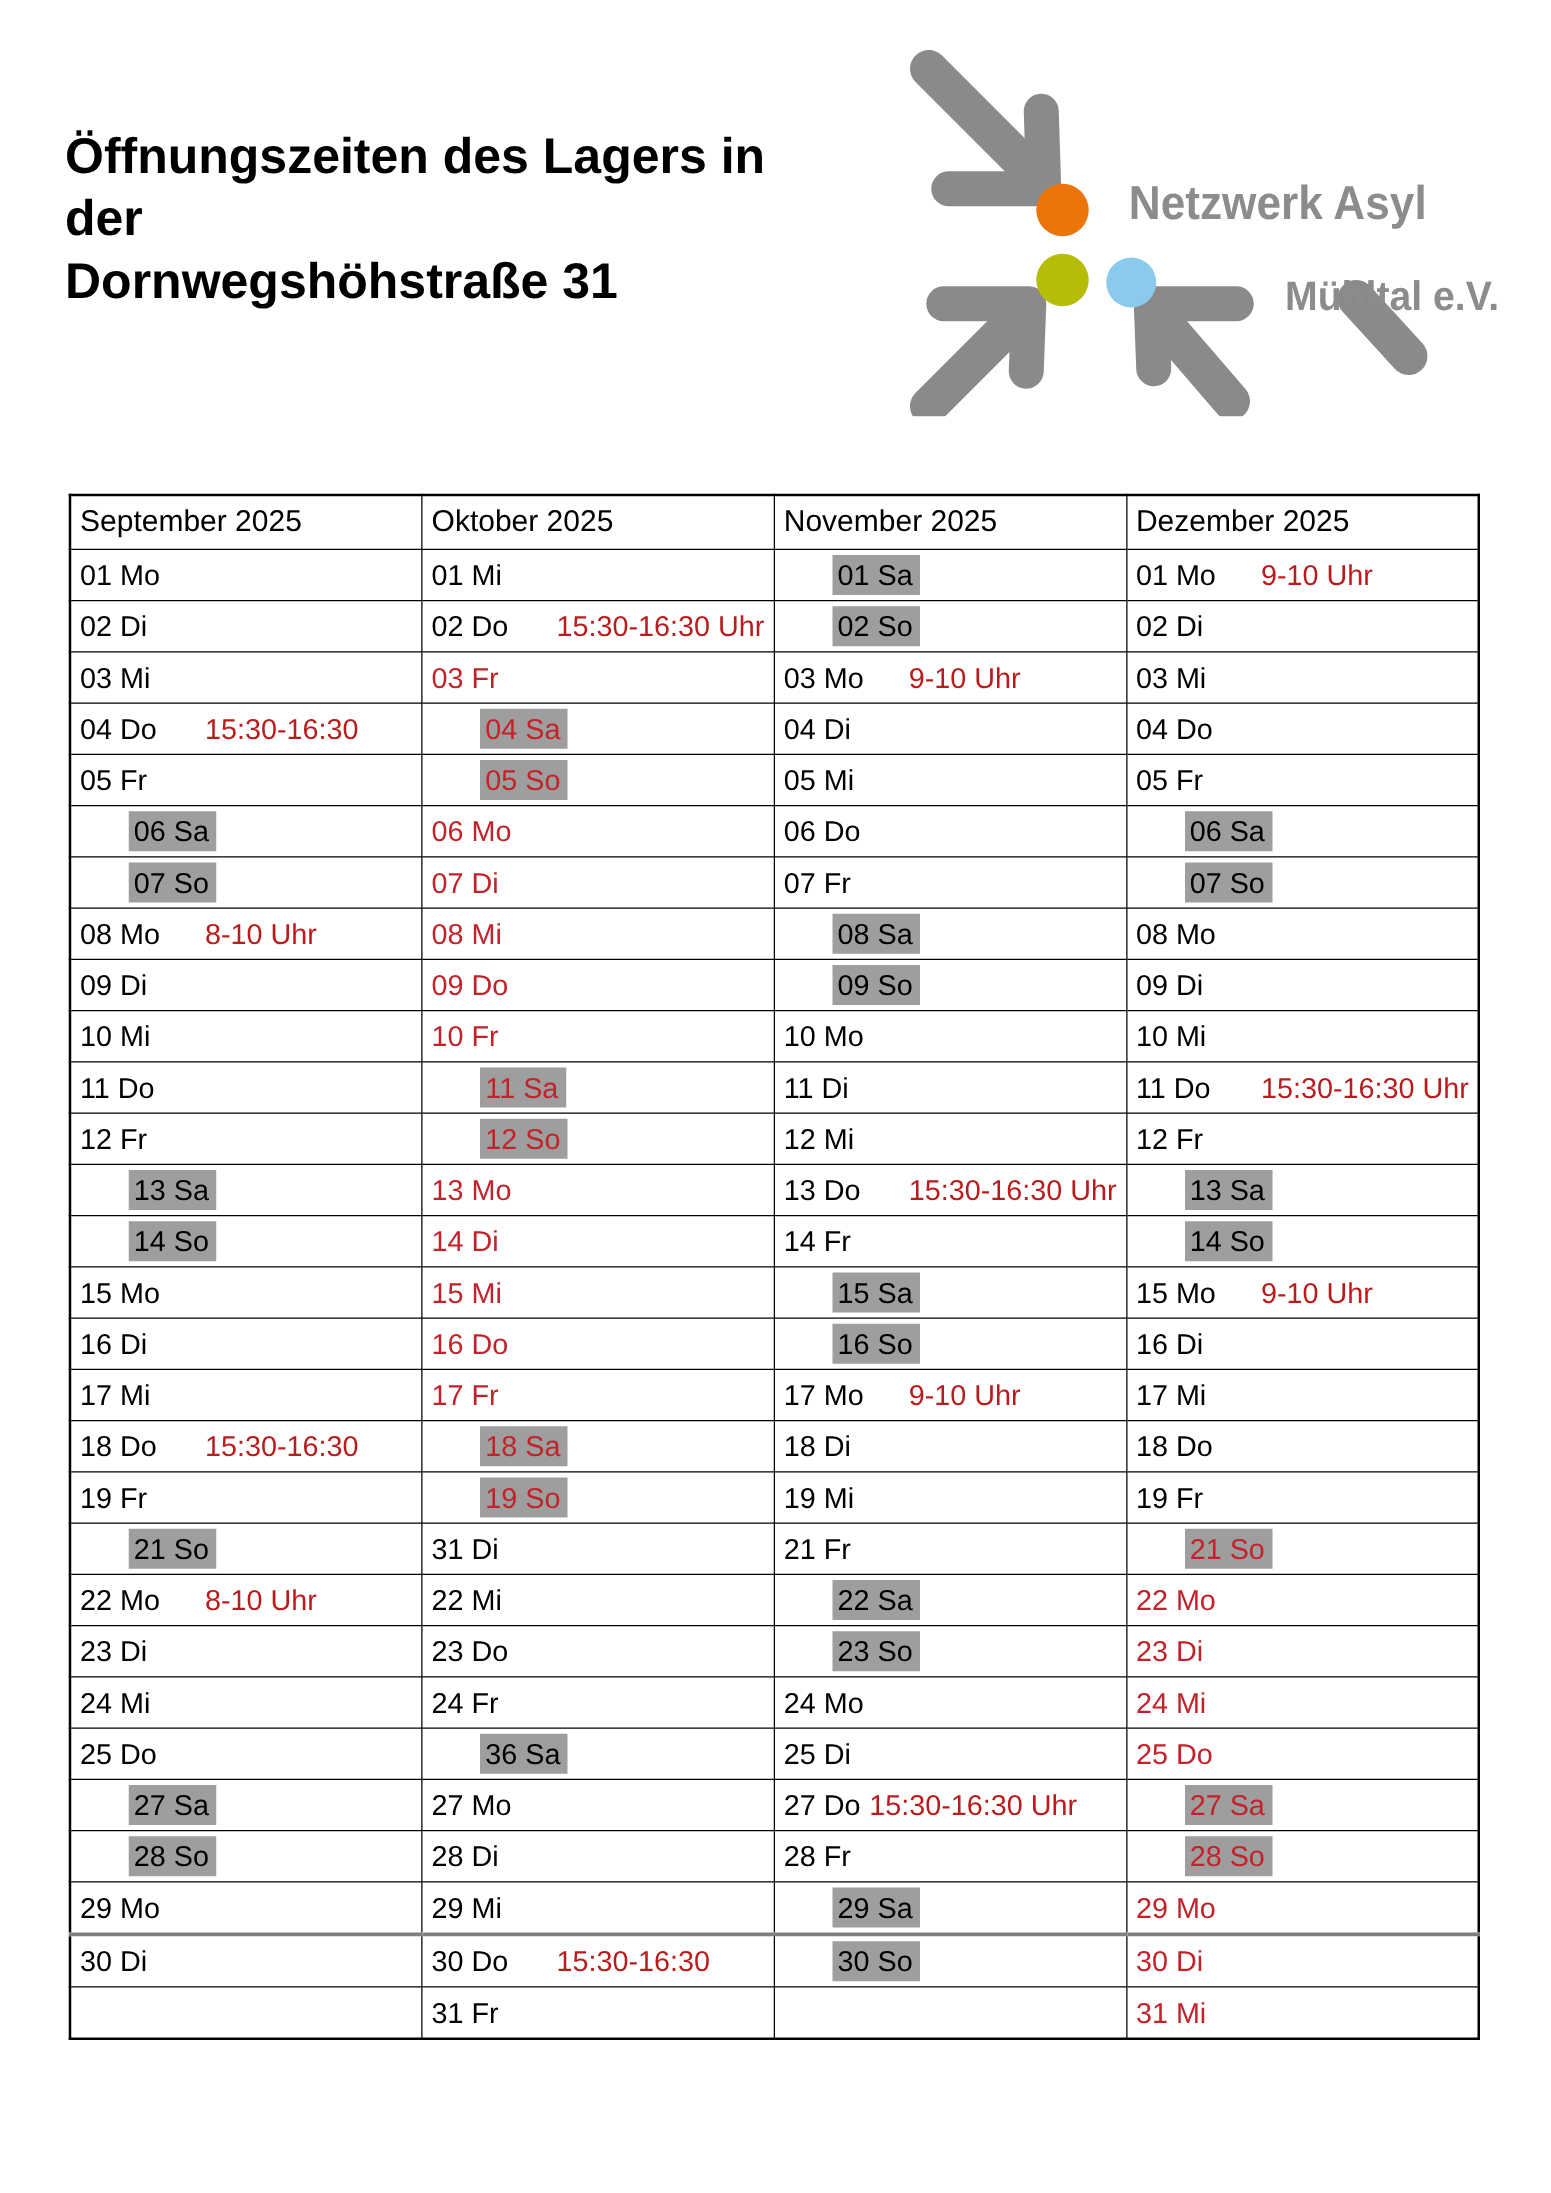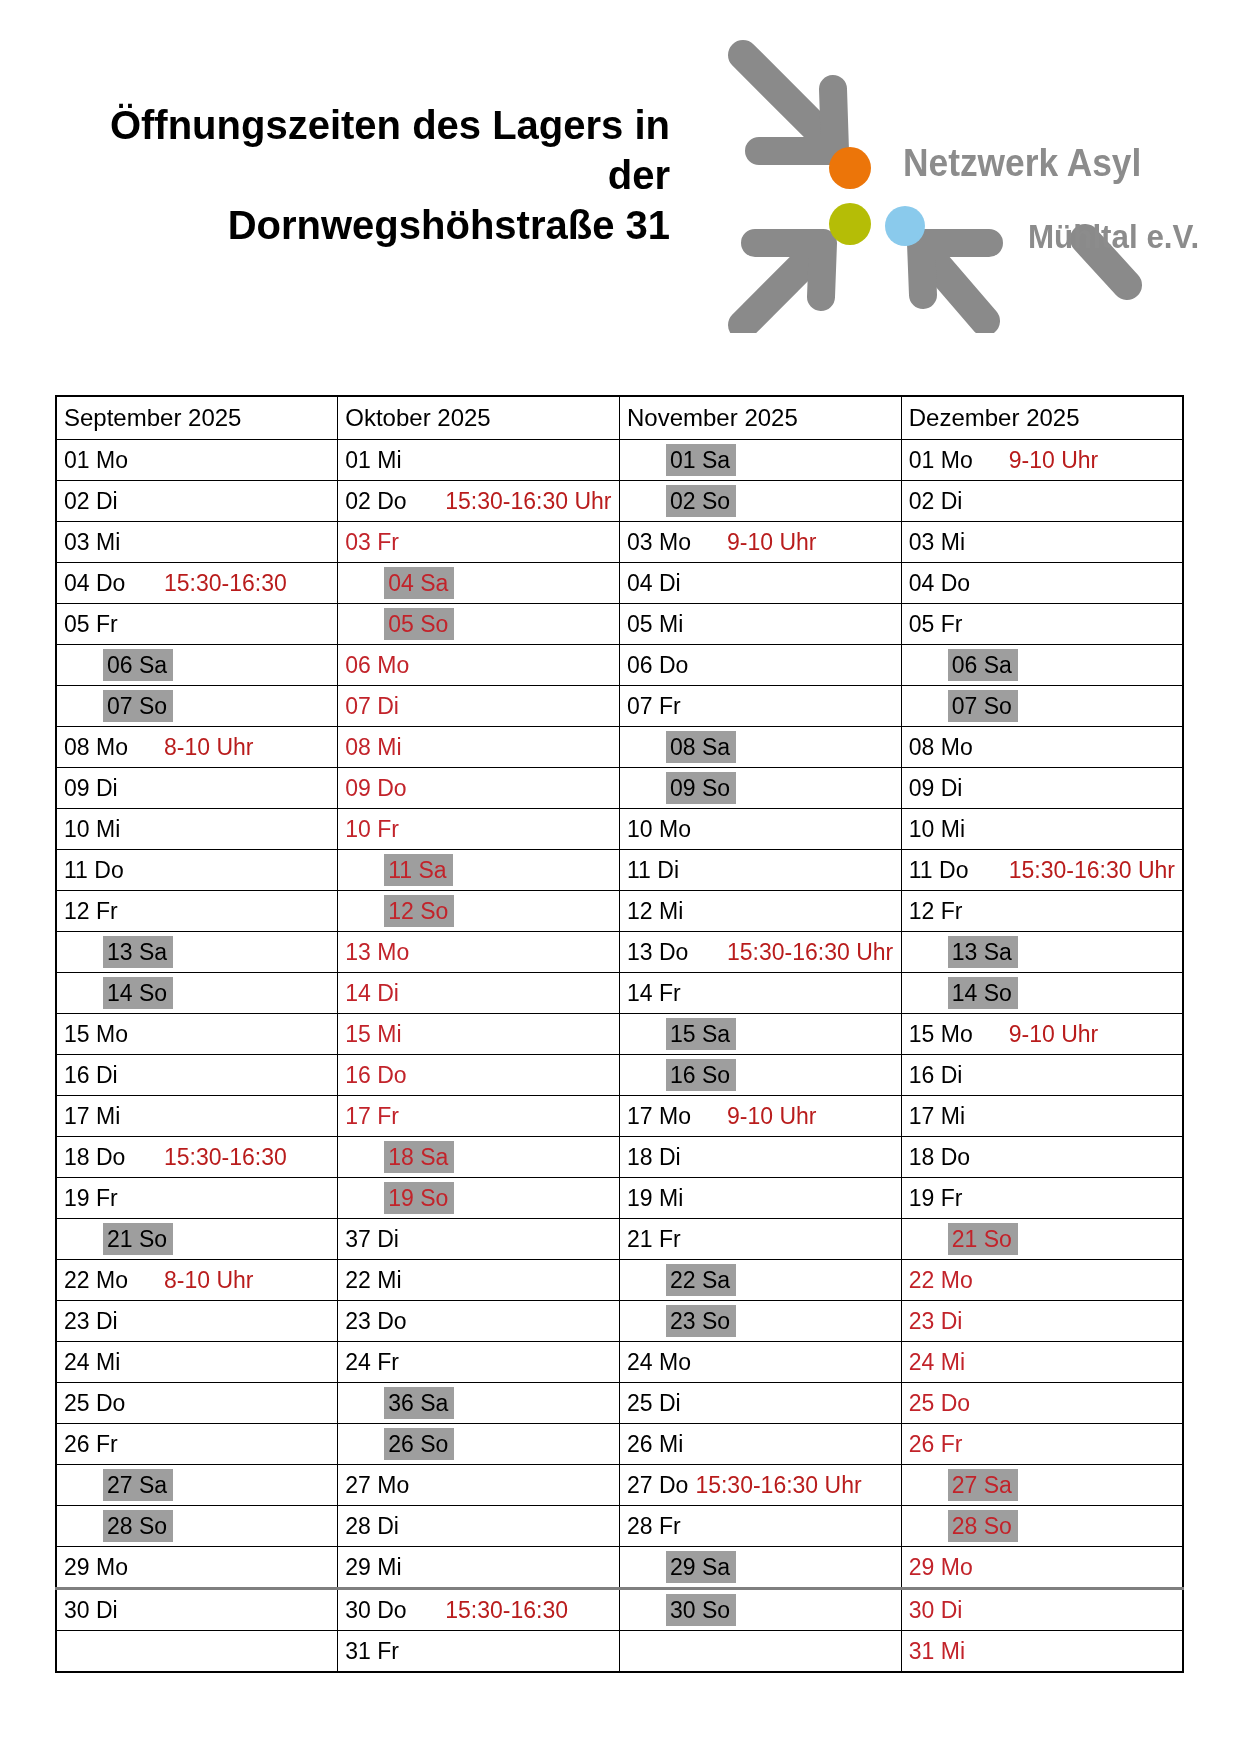--- a/index.html
+++ b/index.html
@@ -1,20 +1,20 @@
 <!DOCTYPE html>
 <html style="--red: #C2232A; --hl-bg: #9E9E9E; --grid: #000000; --thick: #7F7F7F; --logo-arrow: #8A8A8A; --logo-text: #8C8C8C; --dot-orange: #EC7509; --dot-olive: #B5BD06; --dot-blue: #8ACAEC;"><head>
 <meta charset="utf-8">
 <style>
   html,body{margin:0;padding:0;background:#ffffff;}
   .page{position:relative;width:1241px;height:1754px;background:#ffffff;overflow:hidden;
         font-family:"Liberation Sans","DejaVu Sans",sans-serif;color:#000;}
 
   
-  .title{position:absolute;left:52px;top:100px;width:618px;text-align:right;
+  .title{position:absolute;left:52px;top:100px;width:618px;text-align:left;
          font-size:40px;font-weight:700;line-height:50px;color:#000;}
 
   
   .logo-svg{position:absolute;left:655px;top:33px;width:520px;height:300px;}
   .logo-name{position:absolute;left:903px;top:142px;font-size:38px;font-weight:700;
              color:var(--logo-text);white-space:nowrap;transform:scaleX(.93);transform-origin:left top;}
   .logo-loc{position:absolute;left:1028px;top:218px;font-size:33px;font-weight:700;
             color:var(--logo-text);white-space:nowrap;transform:scaleX(.95);transform-origin:left top;}
 
   
@@ -188,21 +188,21 @@
           <td><span class="d">18 Do</span></td>
         </tr>
         <tr>
           <td><span class="d">19 Fr</span></td>
           <td><span class="d hl red">19 So</span></td>
           <td><span class="d">19 Mi</span></td>
           <td><span class="d">19 Fr</span></td>
         </tr>
         <tr>
           <td><span class="d hl">21 So</span></td>
-          <td><span class="d">37 Di</span></td>
+          <td><span class="d">31 Di</span></td>
           <td><span class="d">21 Fr</span></td>
           <td><span class="d hl red">21 So</span></td>
         </tr>
         <tr>
           <td><span class="d w">22 Mo</span><span class="t">8-10 Uhr</span></td>
           <td><span class="d">22 Mi</span></td>
           <td><span class="d hl">22 Sa</span></td>
           <td><span class="d red">22 Mo</span></td>
         </tr>
         <tr>
@@ -215,26 +215,20 @@
           <td><span class="d">24 Mi</span></td>
           <td><span class="d">24 Fr</span></td>
           <td><span class="d">24 Mo</span></td>
           <td><span class="d red">24 Mi</span></td>
         </tr>
         <tr>
           <td><span class="d">25 Do</span></td>
           <td><span class="d hl">36 Sa</span></td>
           <td><span class="d">25 Di</span></td>
           <td><span class="d red">25 Do</span></td>
-        </tr>
-        <tr>
-          <td><span class="d">26 Fr</span></td>
-          <td><span class="d hl">26 So</span></td>
-          <td><span class="d">26 Mi</span></td>
-          <td><span class="d red">26 Fr</span></td>
         </tr>
         <tr>
           <td><span class="d hl">27 Sa</span></td>
           <td><span class="d">27 Mo</span></td>
           <td><span class="d tgt">27 Do</span><span class="t">15:30-16:30 Uhr</span></td>
           <td><span class="d hl red">27 Sa</span></td>
         </tr>
         <tr>
           <td><span class="d hl">28 So</span></td>
           <td><span class="d">28 Di</span></td>

